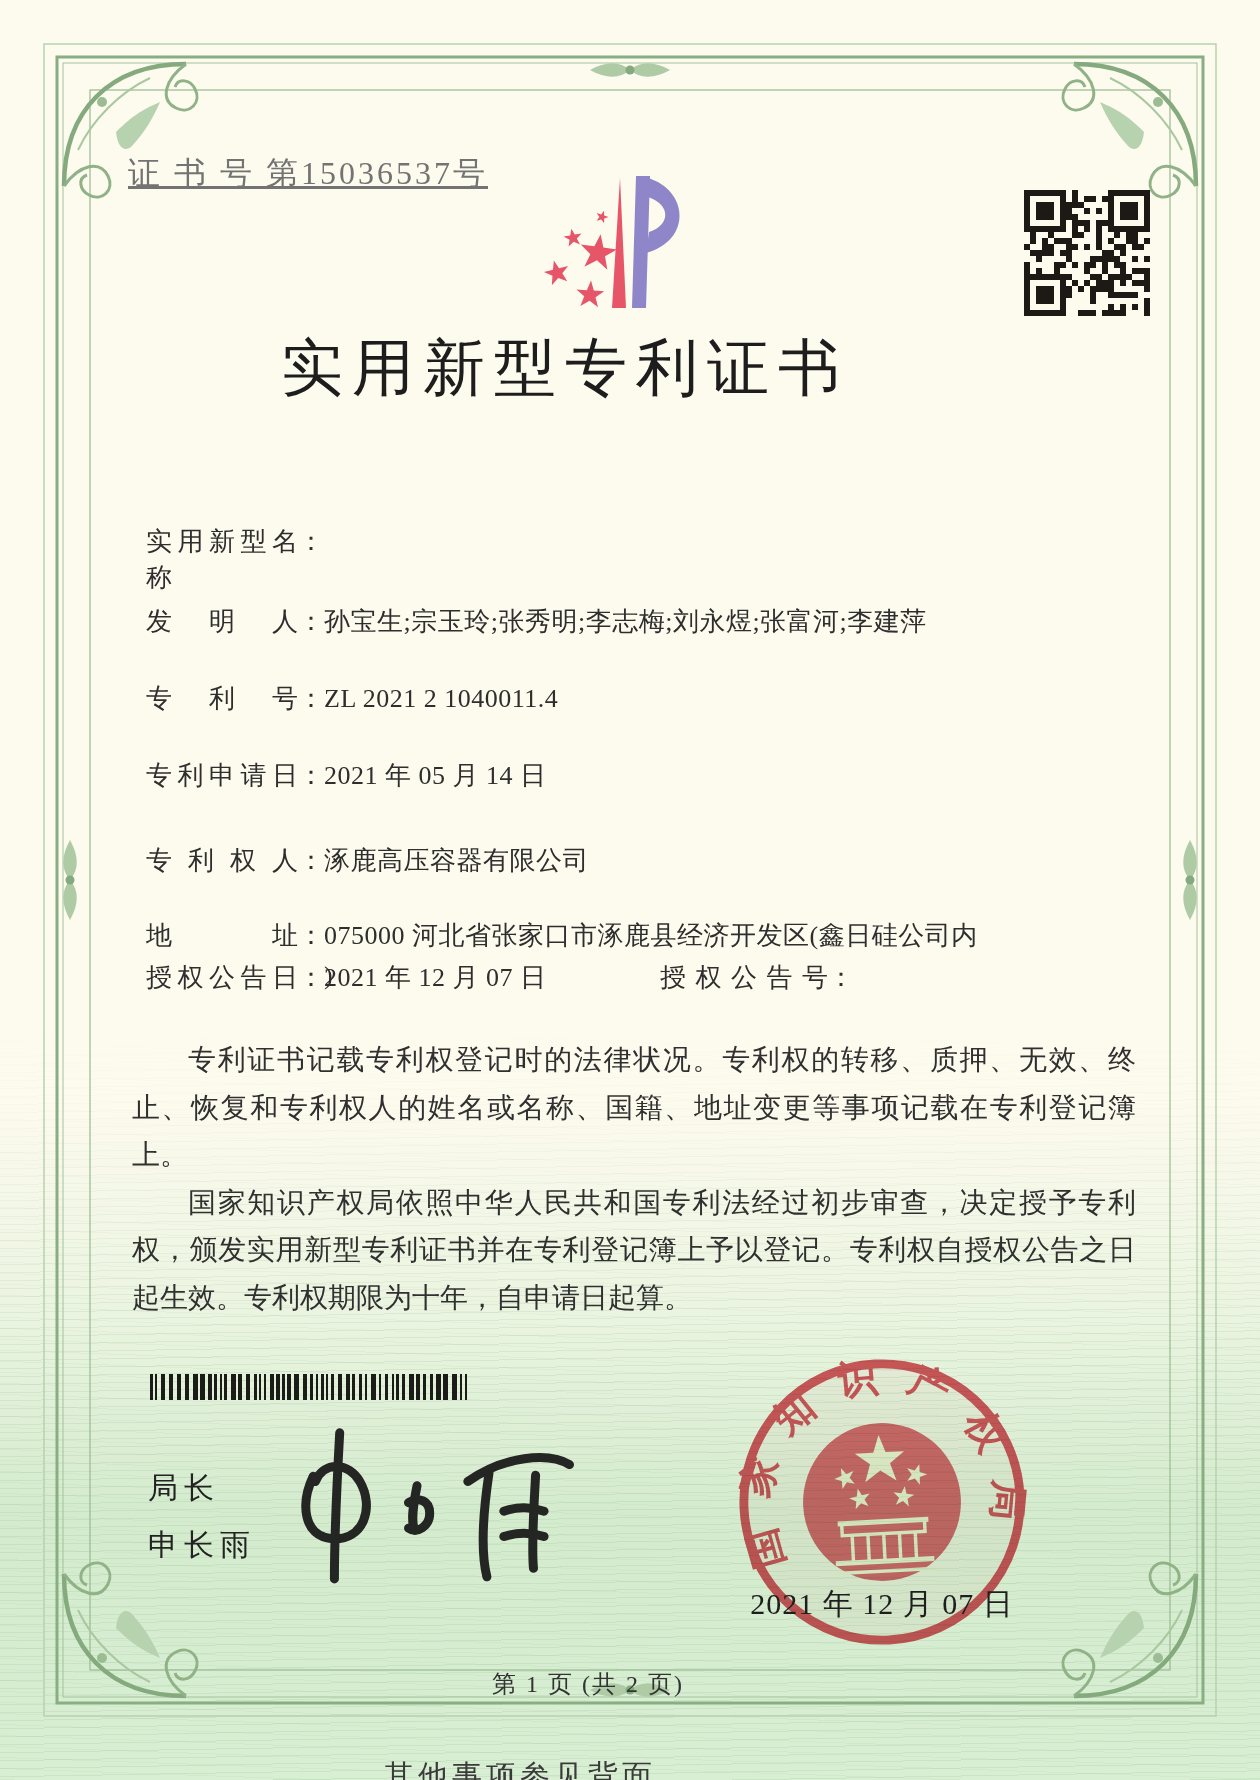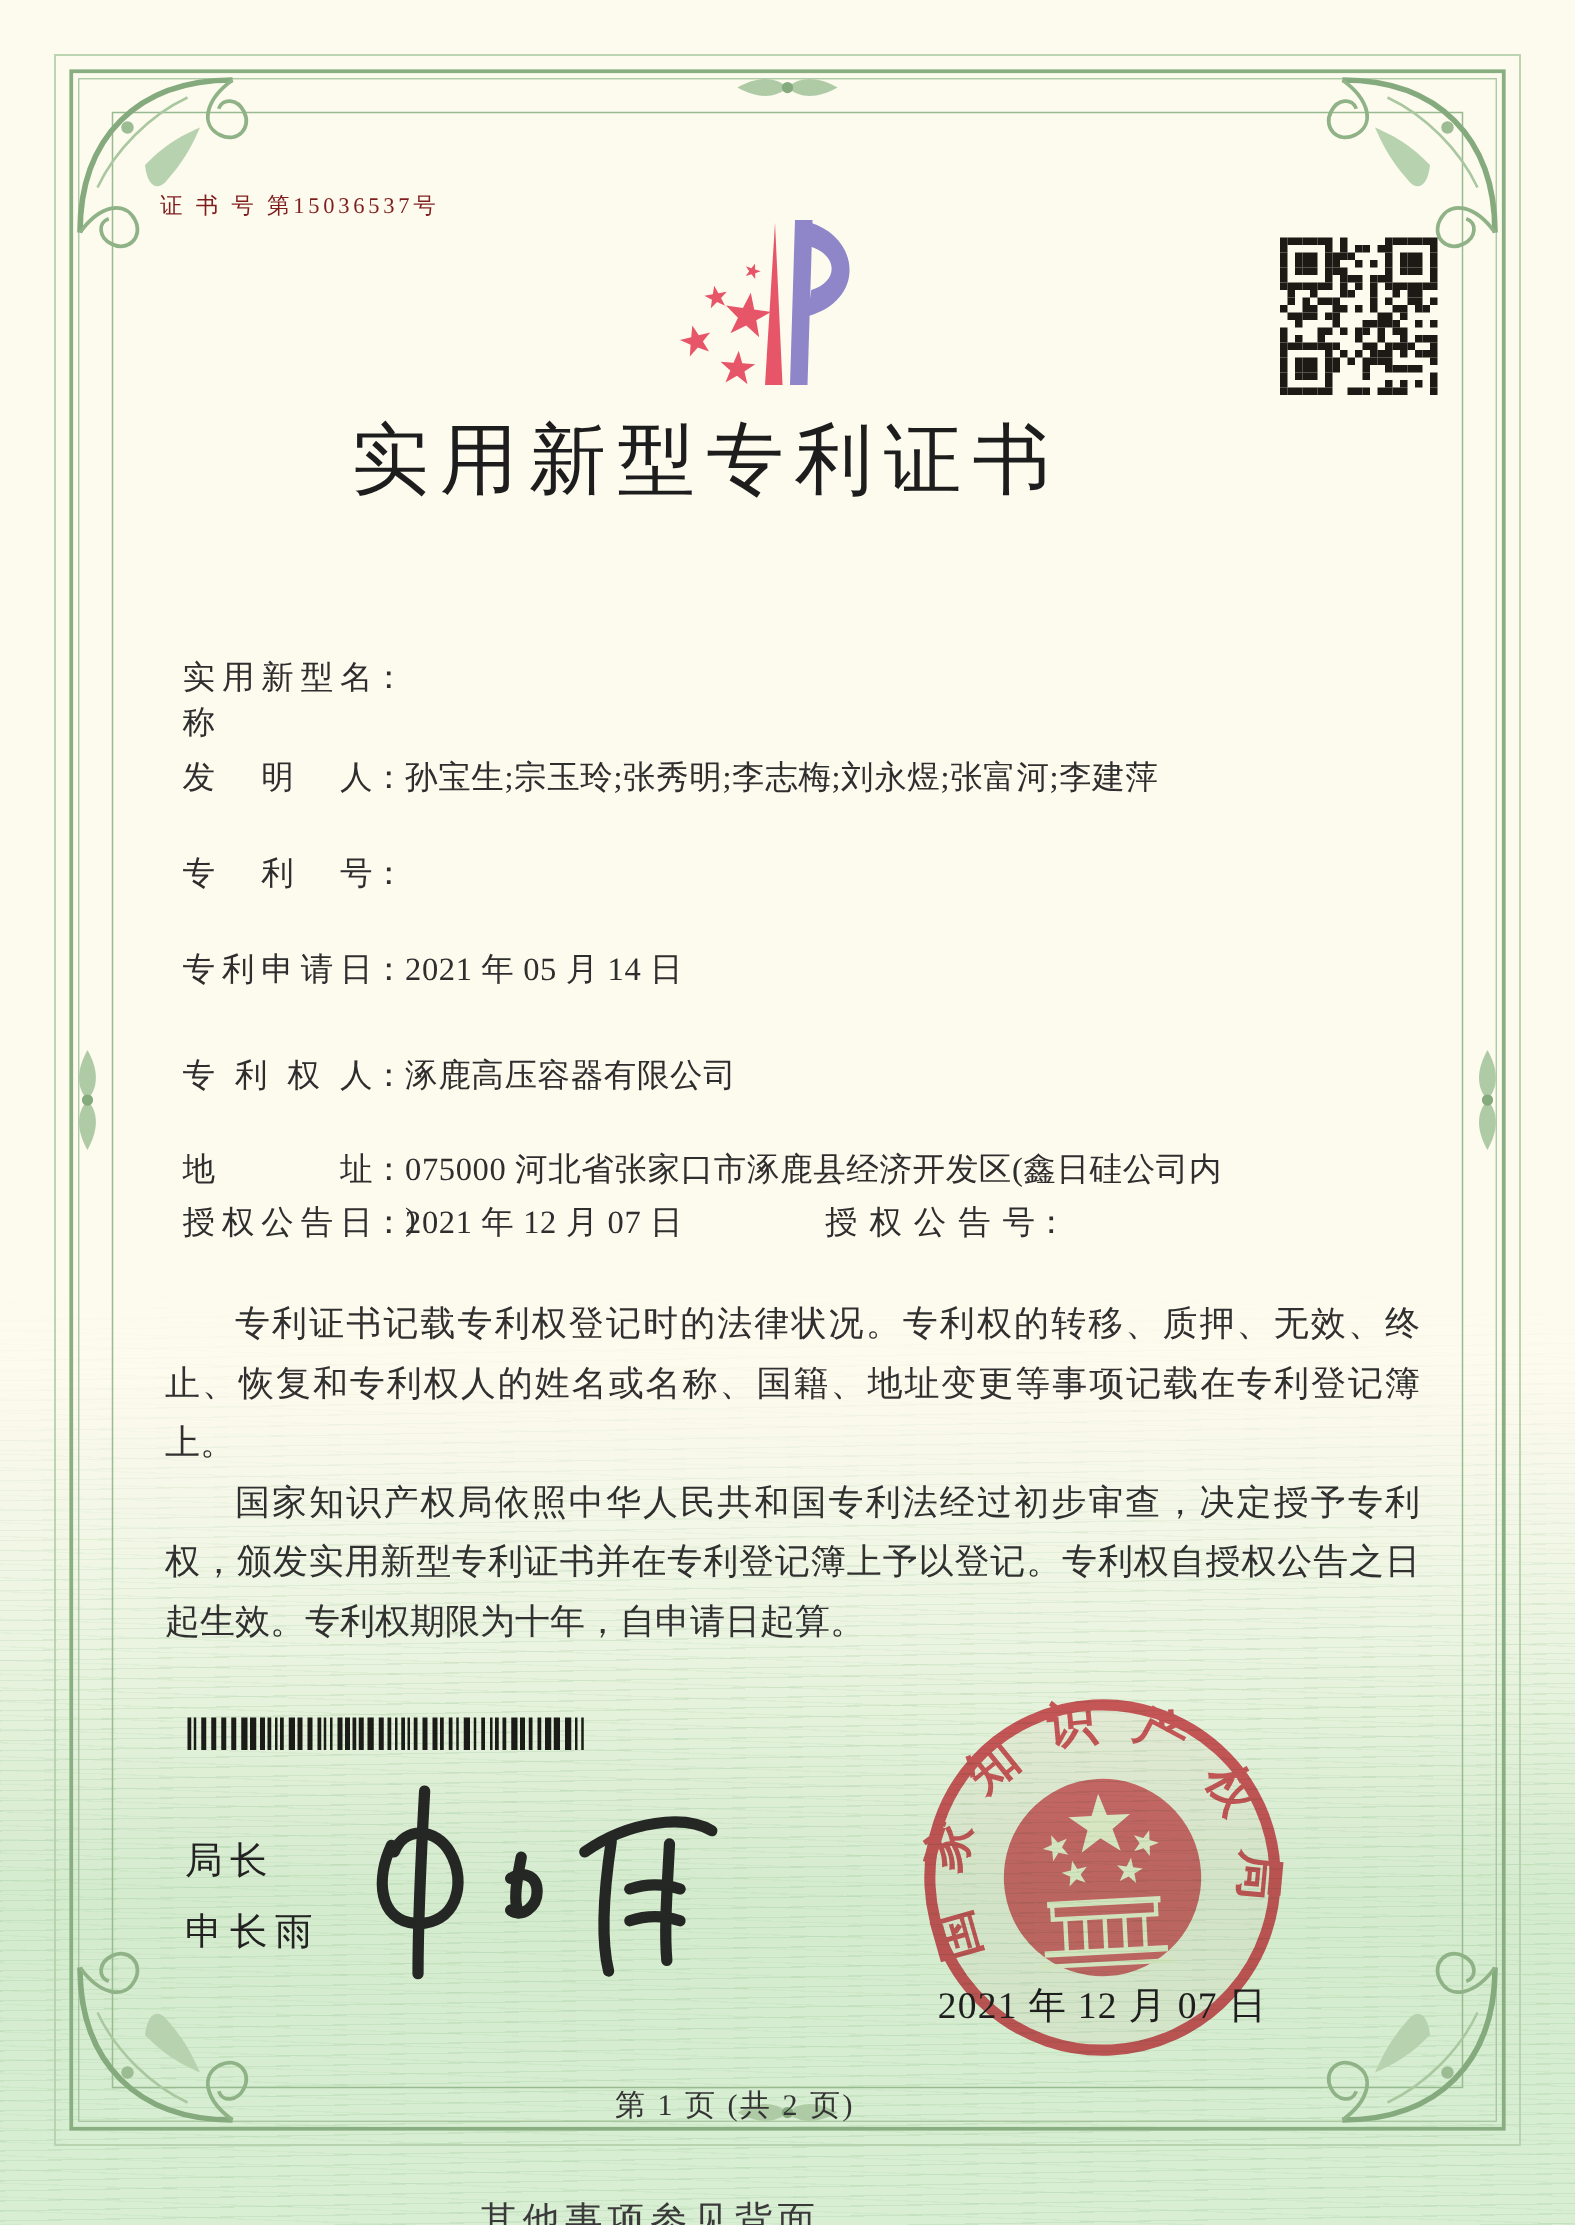--- a/index.html
+++ b/index.html
@@ -14,22 +14,22 @@
       rgba(219,239,213,.55) 74%, rgba(210,234,204,.95) 85%,
       rgba(215,238,210,.95) 100%);}
   .bg-waves{position:absolute;inset:0;z-index:0;pointer-events:none;
     background:repeating-linear-gradient(179deg, rgba(120,180,120,.16) 0 1px, transparent 1px 8px),
                repeating-linear-gradient(2deg,  rgba(140,195,140,.10) 0 1px, transparent 1px 11px);
     -webkit-mask-image:linear-gradient(180deg,transparent 58%,#000 76%);
     mask-image:linear-gradient(180deg,transparent 58%,#000 76%);}
 
   .frame{position:absolute;left:0;top:0;z-index:1;pointer-events:none;}
 
-  .cert-no{position:absolute;left:128px;top:152px;z-index:3;font-size:18px;
-    letter-spacing:3px;color:#7f1d1d;}
+  .cert-no{position:absolute;left:128px;top:152px;z-index:3;font-size:32px;
+    letter-spacing:3px;color:#737373;text-decoration:underline;}
 
   .logo{position:absolute;left:520px;top:150px;z-index:3;}
 
   .qr{position:absolute;left:1024px;top:190px;z-index:3;display:grid;
     grid-template-columns:repeat(21,6px);grid-auto-rows:6px;}
   .qc{width:6px;height:6px;}
   .qc.on{background:#1d1a15;}
 
   .title{position:absolute;left:0;top:326px;width:1130px;margin:0;z-index:3;
     text-align:center;font-size:62px;font-weight:400;letter-spacing:9px;color:#1d1d1d;}
@@ -577,20 +577,21 @@
 
   <div class="frow" style="top:604px">
     <span class="flabel">发明人</span>
       <span class="fcolon">：</span>
     <span class="fval">孙宝生;宗玉玲;张秀明;李志梅;刘永煜;张富河;李建萍</span>
   </div>
 
   <div class="frow" style="top:681px">
     <span class="flabel">专利号</span>
       <span class="fcolon">：</span>
+    <span class="fval">ZL 2021 2 1040011.4</span>
   </div>
 
   <div class="frow" style="top:758px">
     <span class="flabel">专利申请日</span>
       <span class="fcolon">：</span>
     <span class="fval">2021 年 05 月 14 日</span>
   </div>
 
   <div class="frow" style="top:843px">
     <span class="flabel">专利权人</span>

